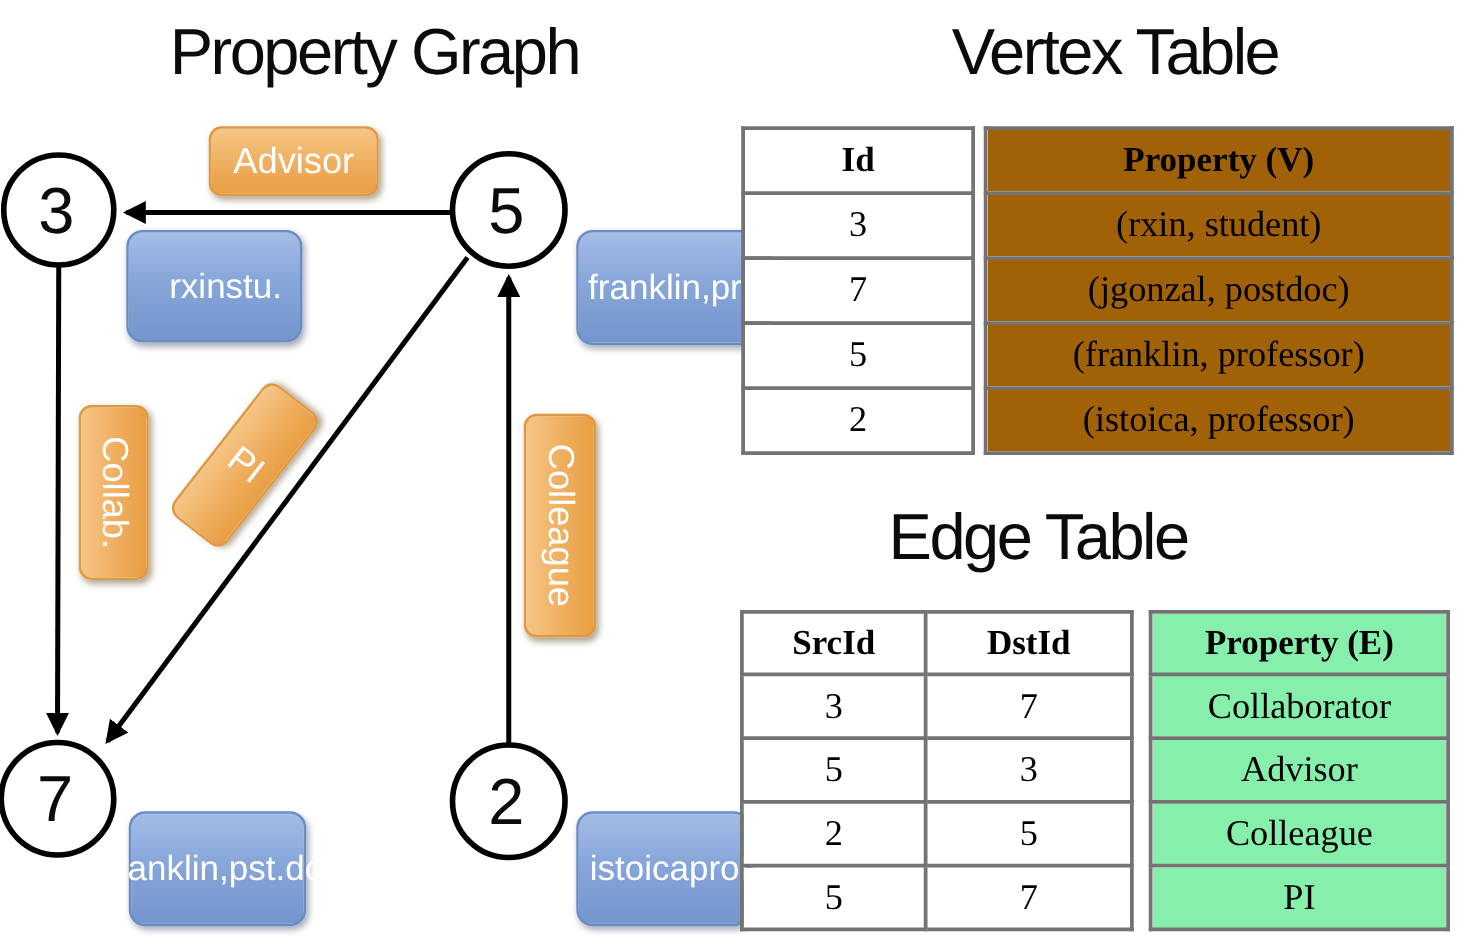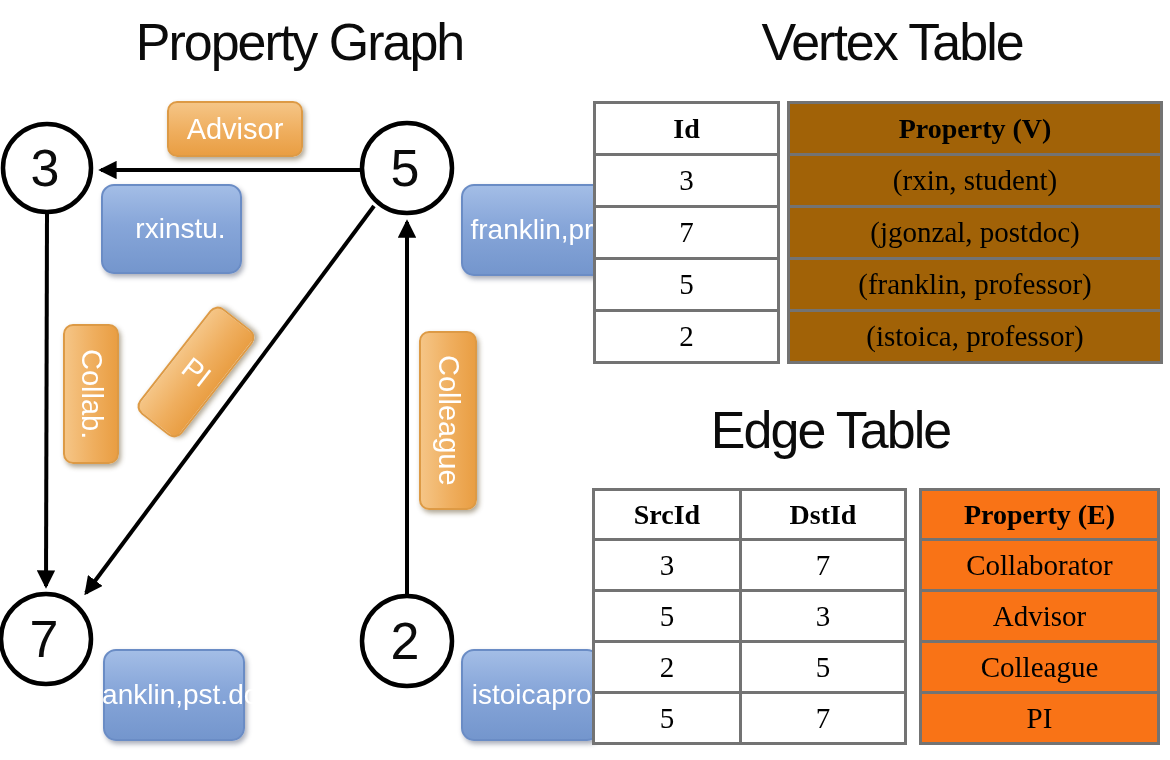--- a/index.html
+++ b/index.html
@@ -40,21 +40,21 @@
   .pi-glyph{display:inline-block;transform:rotate(90deg);}
   
   .tbl{border-collapse:collapse;table-layout:fixed;}
   .tbl td{
     border:3px solid #737373;text-align:center;vertical-align:middle;
     font-size:29px;padding:0;overflow:hidden;white-space:nowrap;font-family:Liberation Serif, serif;
   }
   .tbl td.hdr{font-weight:700;font-size:28px;}
   .flexrow{display:flex;align-items:flex-start;}
   .bg-blue{background:#a16207;}
-  .bg-tan{background:#f97316;}
+  .bg-tan{background:#86efac;}
   .bg-white{background:#ffffff;}
 </style>
 </head>
 <body>
 
 <div class="abs panel-title" style="left:0;top:12px;width:575px;">Property Graph</div>
 
 <svg class="abs" style="left:0;top:0;" width="585" height="760" viewBox="0 0 585 760">
   <defs>
     <marker id="arrow" viewBox="0 0 10 10" refX="8.5" refY="5" markerWidth="4.6" markerHeight="4.6" orient="auto-start-reverse">

